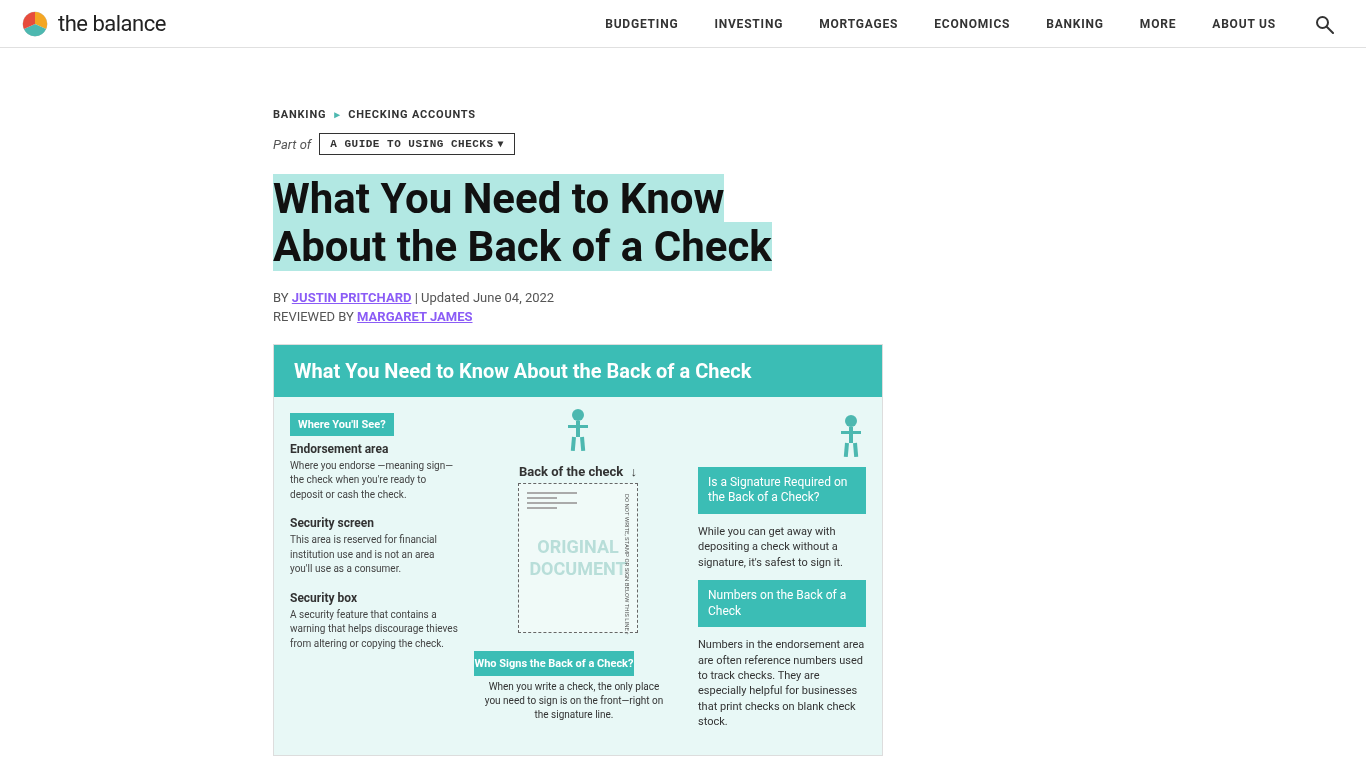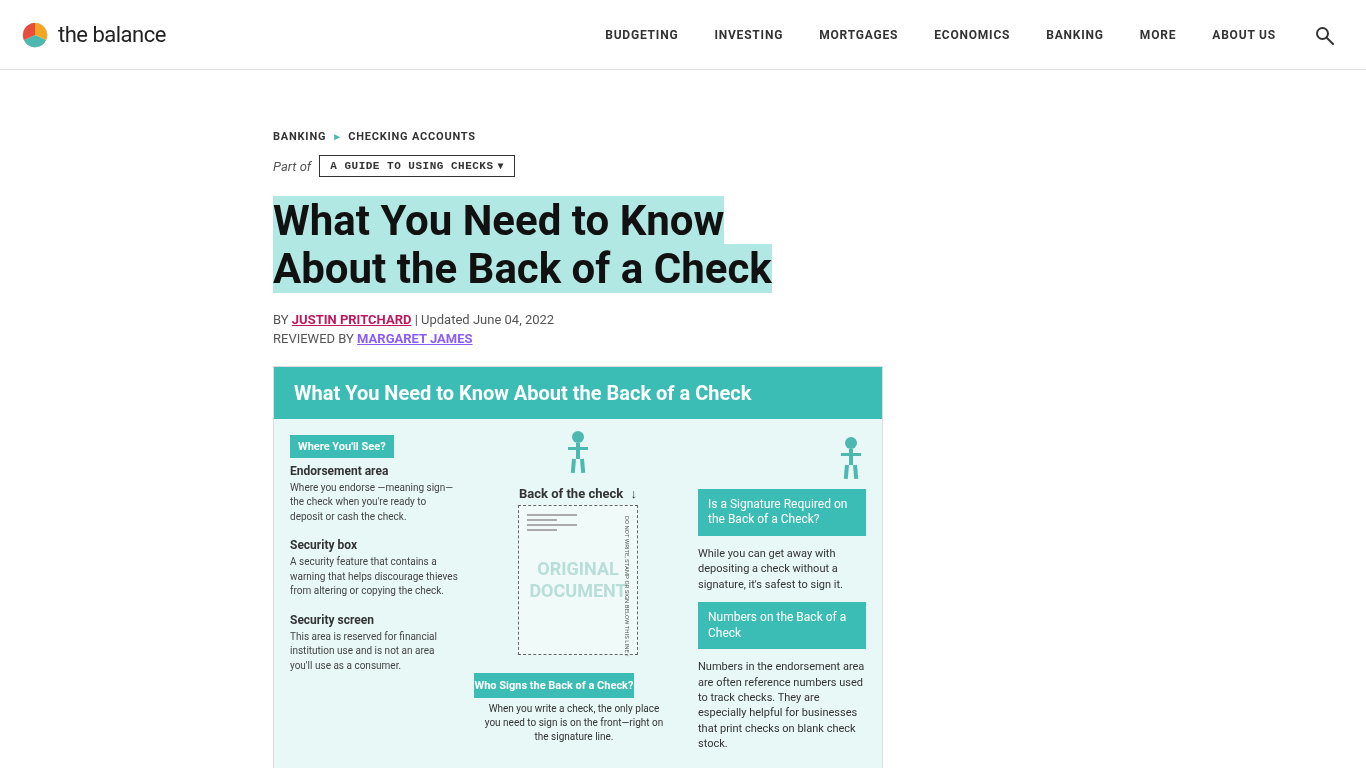--- a/index.html
+++ b/index.html
@@ -12,21 +12,21 @@
       font-family: -apple-system, BlinkMacSystemFont, 'Segoe UI', Roboto, Arial, sans-serif;
       background: #fff;
       color: #333;
       font-size: 14px;
     }
 
     
     .header {
       display: flex;
       align-items: center;
-      height: 70px;
+      height: 48px;
       border-bottom: 1px solid #e0e0e0;
       padding: 0 20px;
       background: #fff;
       position: relative;
     }
 
     .logo-area {
       display: flex;
       align-items: center;
       gap: 8px;
@@ -167,21 +167,21 @@
     }
 
     .author-line {
       font-size: 13px;
       color: #555;
       margin-bottom: 4px;
     }
 
     .author-name {
       font-weight: 700;
-      color: #be185d;
+      color: #8b5cf6;
       text-decoration: underline;
       cursor: pointer;
     }
 
     .updated-date {
       color: #555;
     }
 
     .reviewed-line {
       font-size: 13px;
@@ -442,27 +442,27 @@
 
       <div class="left-panel">
         <div class="left-section-title">Where You'll See?</div>
 
         <div class="section-item">
           <div class="section-item-title">Endorsement area</div>
           <div class="section-item-desc">Where you endorse —meaning sign—the check when you're ready to deposit or cash the check.</div>
         </div>
 
         <div class="section-item">
+          <div class="section-item-title">Security screen</div>
+          <div class="section-item-desc">This area is reserved for financial institution use and is not an area you'll use as a consumer.</div>
+        </div>
+
+        <div class="section-item">
           <div class="section-item-title">Security box</div>
           <div class="section-item-desc">A security feature that contains a warning that helps discourage thieves from altering or copying the check.</div>
-        </div>
-
-        <div class="section-item">
-          <div class="section-item-title">Security screen</div>
-          <div class="section-item-desc">This area is reserved for financial institution use and is not an area you'll use as a consumer.</div>
         </div>
       </div>
 
       <div class="center-panel">
 
         <div style="margin-bottom:4px;">
           <svg width="30" height="50" viewBox="0 0 30 50">
             <circle cx="15" cy="8" r="6" fill="#4db8b0"></circle>
             <rect x="13" y="14" width="4" height="16" fill="#4db8b0"></rect>
             <rect x="5" y="18" width="20" height="3" fill="#4db8b0"></rect>

